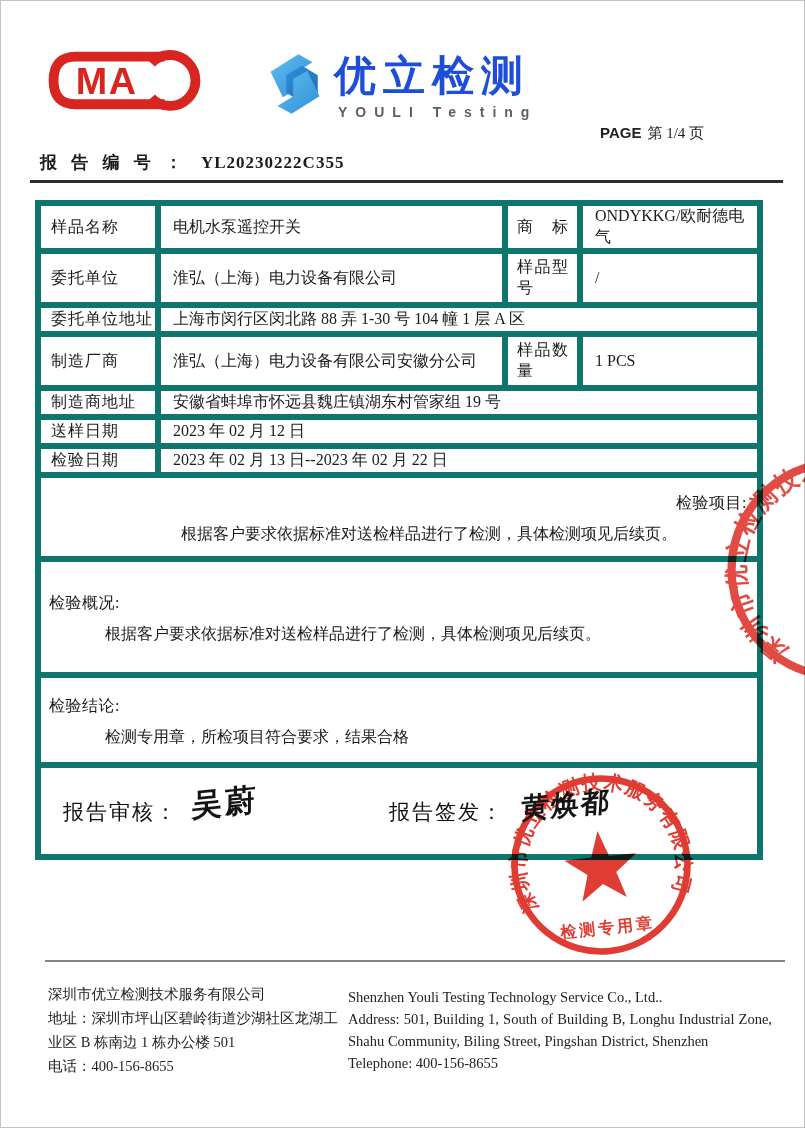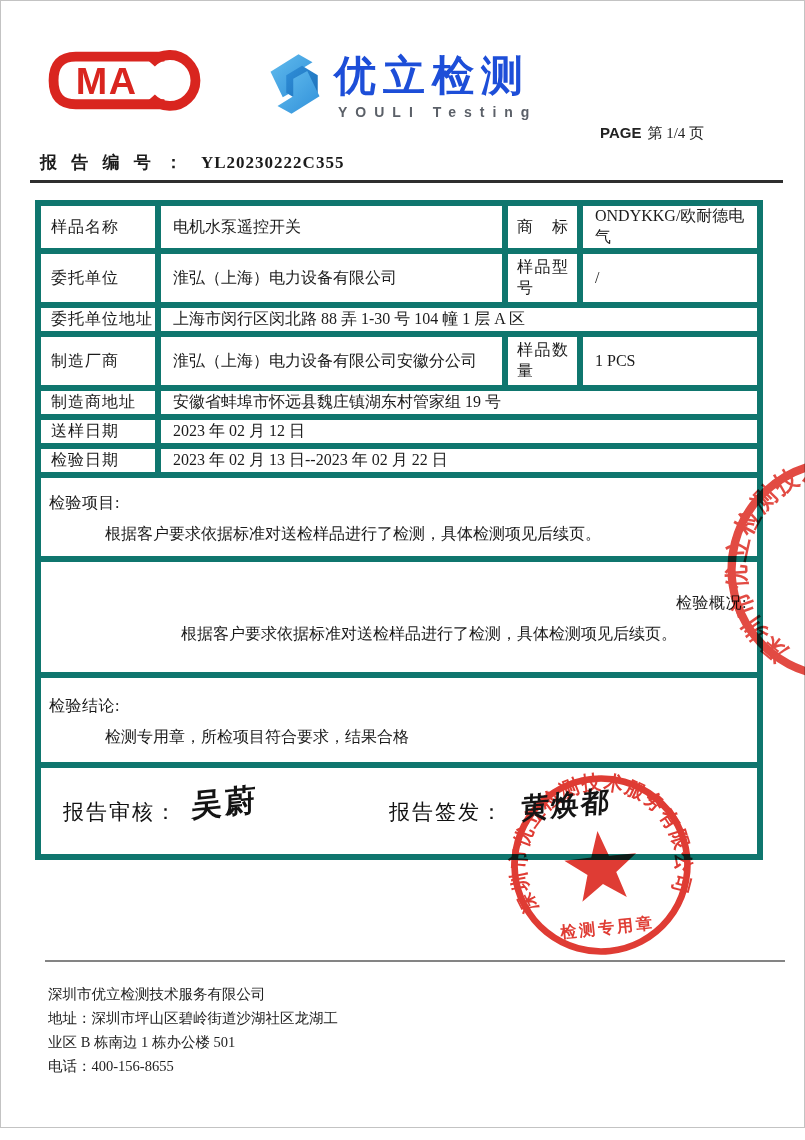--- a/index.html
+++ b/index.html
@@ -30,22 +30,22 @@
   
   table.info { position:absolute; left:35px; top:200px; width:722px; border-collapse:collapse; table-layout:fixed; }
   table.info td { border:6px solid #0f766e; font-size:16px; vertical-align:middle; overflow:hidden; }
   td.lbl { padding-left:10px; letter-spacing:1px; }
   td.lbl-sp { padding:3px 9px; text-align:justify; text-align-last:justify; }
   td.val { padding-left:12px; }
   tr.r { height:29px; }
   td.section { vertical-align:top; padding:4px 10px 0 8px; position:relative; }
   td.section .slab { font-size:16px; letter-spacing:.5px; }
   td.section .scontent { margin-top:8px; padding-left:56px; padding-right:70px; font-size:16px; line-height:24px; }
-  tr.sec1 td { height:84px; } tr.sec2 td { height:122px; }
-  tr.sec3 td { height:116px;text-align:right; } tr.sec4 td { height:90px; }
+  tr.sec1 td { height:84px;text-align:right; } tr.sec2 td { height:122px; }
+  tr.sec3 td { height:116px; } tr.sec4 td { height:90px; }
   tr.sigrow td { height:92px; position:relative; }
 
   .sig-label { position:absolute; font-size:21px; letter-spacing:2px; color:#111; }
   .handwriting { position:absolute; font-weight:bold; color:#141414; z-index:6;
                  font-family:"DejaVu Serif","Liberation Serif",serif; }
   .hw1 { left:150px; top:14px; font-size:31px; transform:rotate(-6deg) skewX(-6deg); letter-spacing:3px; }
   .hw2 { left:480px; top:18px; font-size:28px; transform:rotate(-5deg) skewX(-8deg); letter-spacing:2px; }
 
   
   .stamp { position:absolute; mix-blend-mode:multiply; opacity:.92; z-index:5; }
@@ -191,14 +191,19 @@
     </text>
     <text x="100" y="172" text-anchor="middle" font-size="17" letter-spacing="3" fill="#dd2b22" font-weight="bold">检测专用章</text>
   </svg>
 
   <div class="footer-rule"></div>
   <div class="footer-cn">
     <div>深圳市优立检测技术服务有限公司</div>
     <div>地址：深圳市坪山区碧岭街道沙湖社区龙湖工业区 B 栋南边 1 栋办公楼 501</div>
     <div>电话：400-156-8655</div>
   </div>
+  <div class="footer-en">
+    <div>Shenzhen Youli Testing Technology Service Co., Ltd..</div>
+    <div>Address: 501, Building 1, South of Building B, Longhu Industrial Zone, Shahu Community, Biling Street, Pingshan District, Shenzhen</div>
+    <div>Telephone: 400-156-8655</div>
+  </div>
 
 </div>
 
 </body></html>

